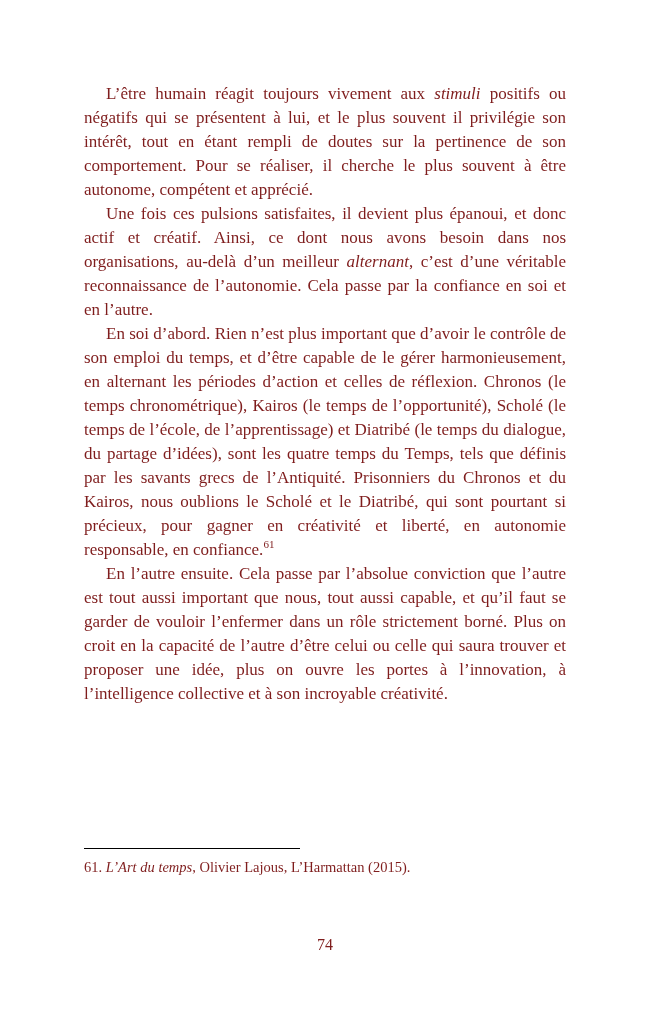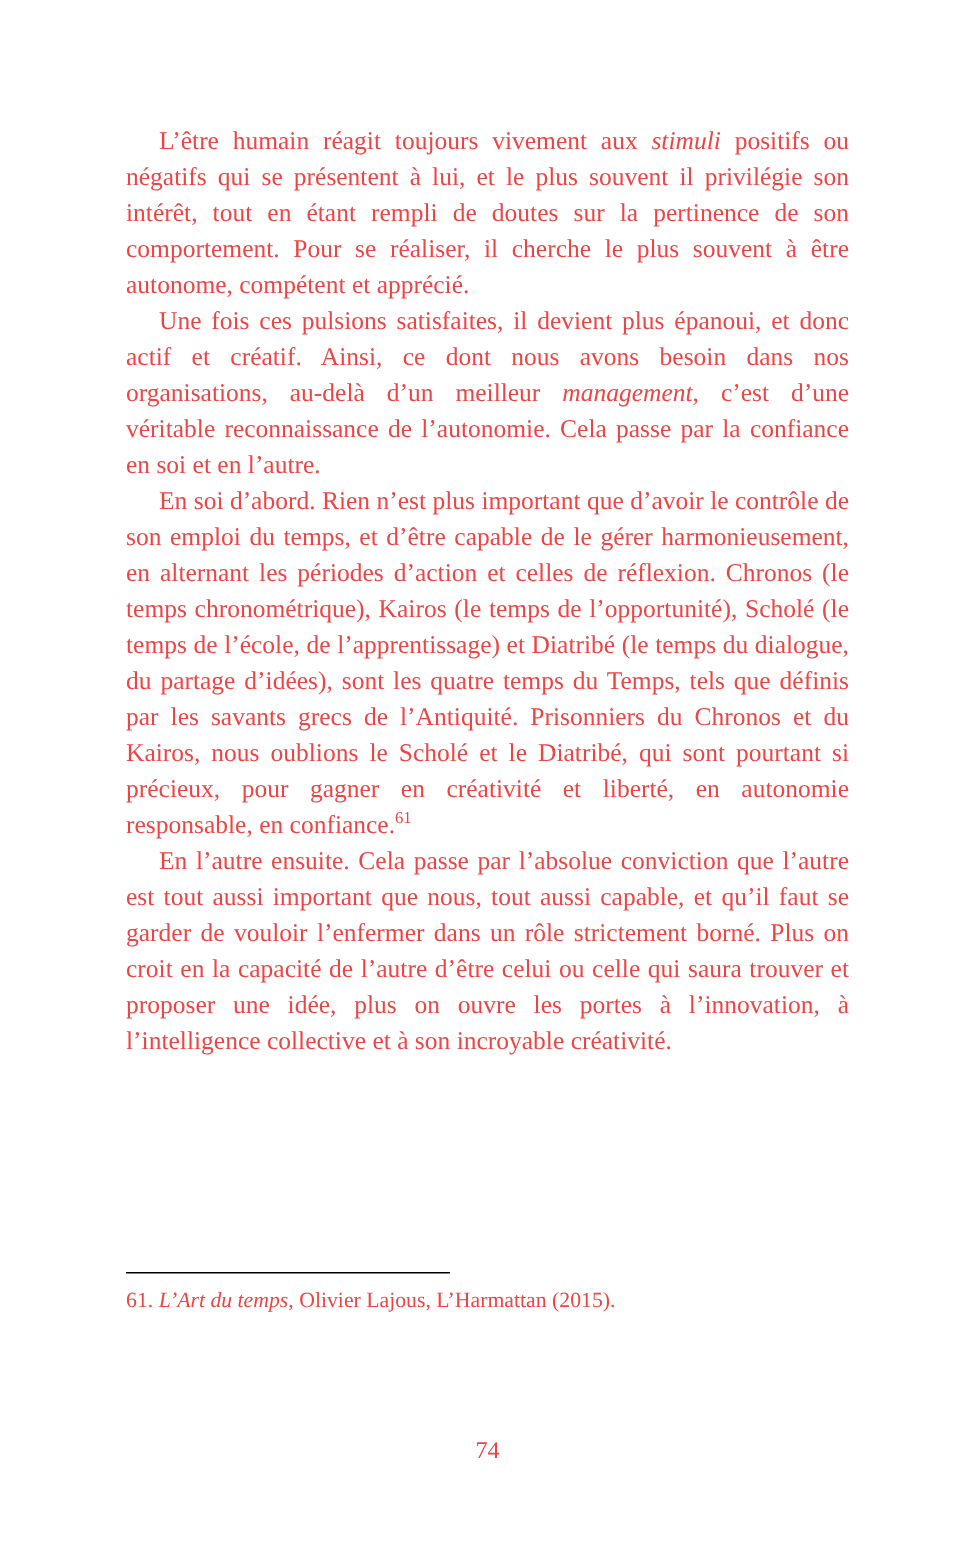--- a/index.html
+++ b/index.html
@@ -3,21 +3,21 @@
 <meta charset="utf-8">
 <style>
   html, body { margin: 0; padding: 0; background: #e8e8e8; }
   .page {
     position: relative;
     width: 650px;
     height: 1036px;
     background: #ffffff;
     margin: 0 auto;
     font-family: "Liberation Serif", "DejaVu Serif", serif;
-    color: #ef4444;
+    color: #7f1d1d;
     overflow: hidden;
   }
   .body-text {
     position: absolute;
     top: 82px;
     left: 84px;
     width: 482px;
     font-size: 17px;
     line-height: 24px;
     text-align: justify;
@@ -51,33 +51,32 @@
     line-height: 19px;
     text-align: left;
   }
   .page-number {
     position: absolute;
     top: 936px;
     left: 0;
     width: 100%;
     text-align: center;
     font-size: 16px;
-    margin-top: 23px;
   }
 </style>
 </head>
 <body>
 
 <div class="page">
 
   <div class="body-text">
 
     <p class="para"><span>L’être humain réagit toujours vivement aux </span><span class="it">stimuli</span><span> positifs ou négatifs qui se présentent à lui, et le plus souvent il privilégie son intérêt, tout en étant rempli de doutes sur la pertinence de son comportement. Pour se réaliser, il cherche le plus souvent à être autonome, compétent et apprécié.</span></p>
 
-    <p class="para"><span>Une fois ces pulsions satisfaites, il devient plus épanoui, et donc actif et créatif. Ainsi, ce dont nous avons besoin dans nos organisations, au-delà d’un meilleur </span><span class="it">management</span><span>, c’est d’une véritable reconnaissance de l’autonomie. Cela passe par la confiance en soi et en l’autre.</span></p>
+    <p class="para"><span>Une fois ces pulsions satisfaites, il devient plus épanoui, et donc actif et créatif. Ainsi, ce dont nous avons besoin dans nos organisations, au-delà d’un meilleur </span><span class="it">alternant</span><span>, c’est d’une véritable reconnaissance de l’autonomie. Cela passe par la confiance en soi et en l’autre.</span></p>
 
     <p class="para"><span>En soi d’abord. Rien n’est plus important que d’avoir le contrôle de son emploi du temps, et d’être capable de le gérer harmonieusement, en alternant les périodes d’action et celles de réflexion. Chronos (le temps chronométrique), Kairos (le temps de l’opportunité), Scholé (le temps de l’école, de l’apprentissage) et Diatribé (le temps du dialogue, du partage d’idées), sont les quatre temps du Temps, tels que définis par les savants grecs de l’Antiquité. Prisonniers du Chronos et du Kairos, nous oublions le Scholé et le Diatribé, qui sont pourtant si précieux, pour gagner en créativité et liberté, en autonomie responsable, en confiance.</span><sup class="fn-ref">61</sup></p>
 
     <p class="para"><span>En l’autre ensuite. Cela passe par l’absolue conviction que l’autre est tout aussi important que nous, tout aussi capable, et qu’il faut se garder de vouloir l’enfermer dans un rôle strictement borné. Plus on croit en la capacité de l’autre d’être celui ou celle qui saura trouver et proposer une idée, plus on ouvre les portes à l’innovation, à l’intelligence collective et à son incroyable créativité.</span></p>
 
 
   </div>
 
   <div class="footnote-area">
     <div class="footnote-sep"></div>

